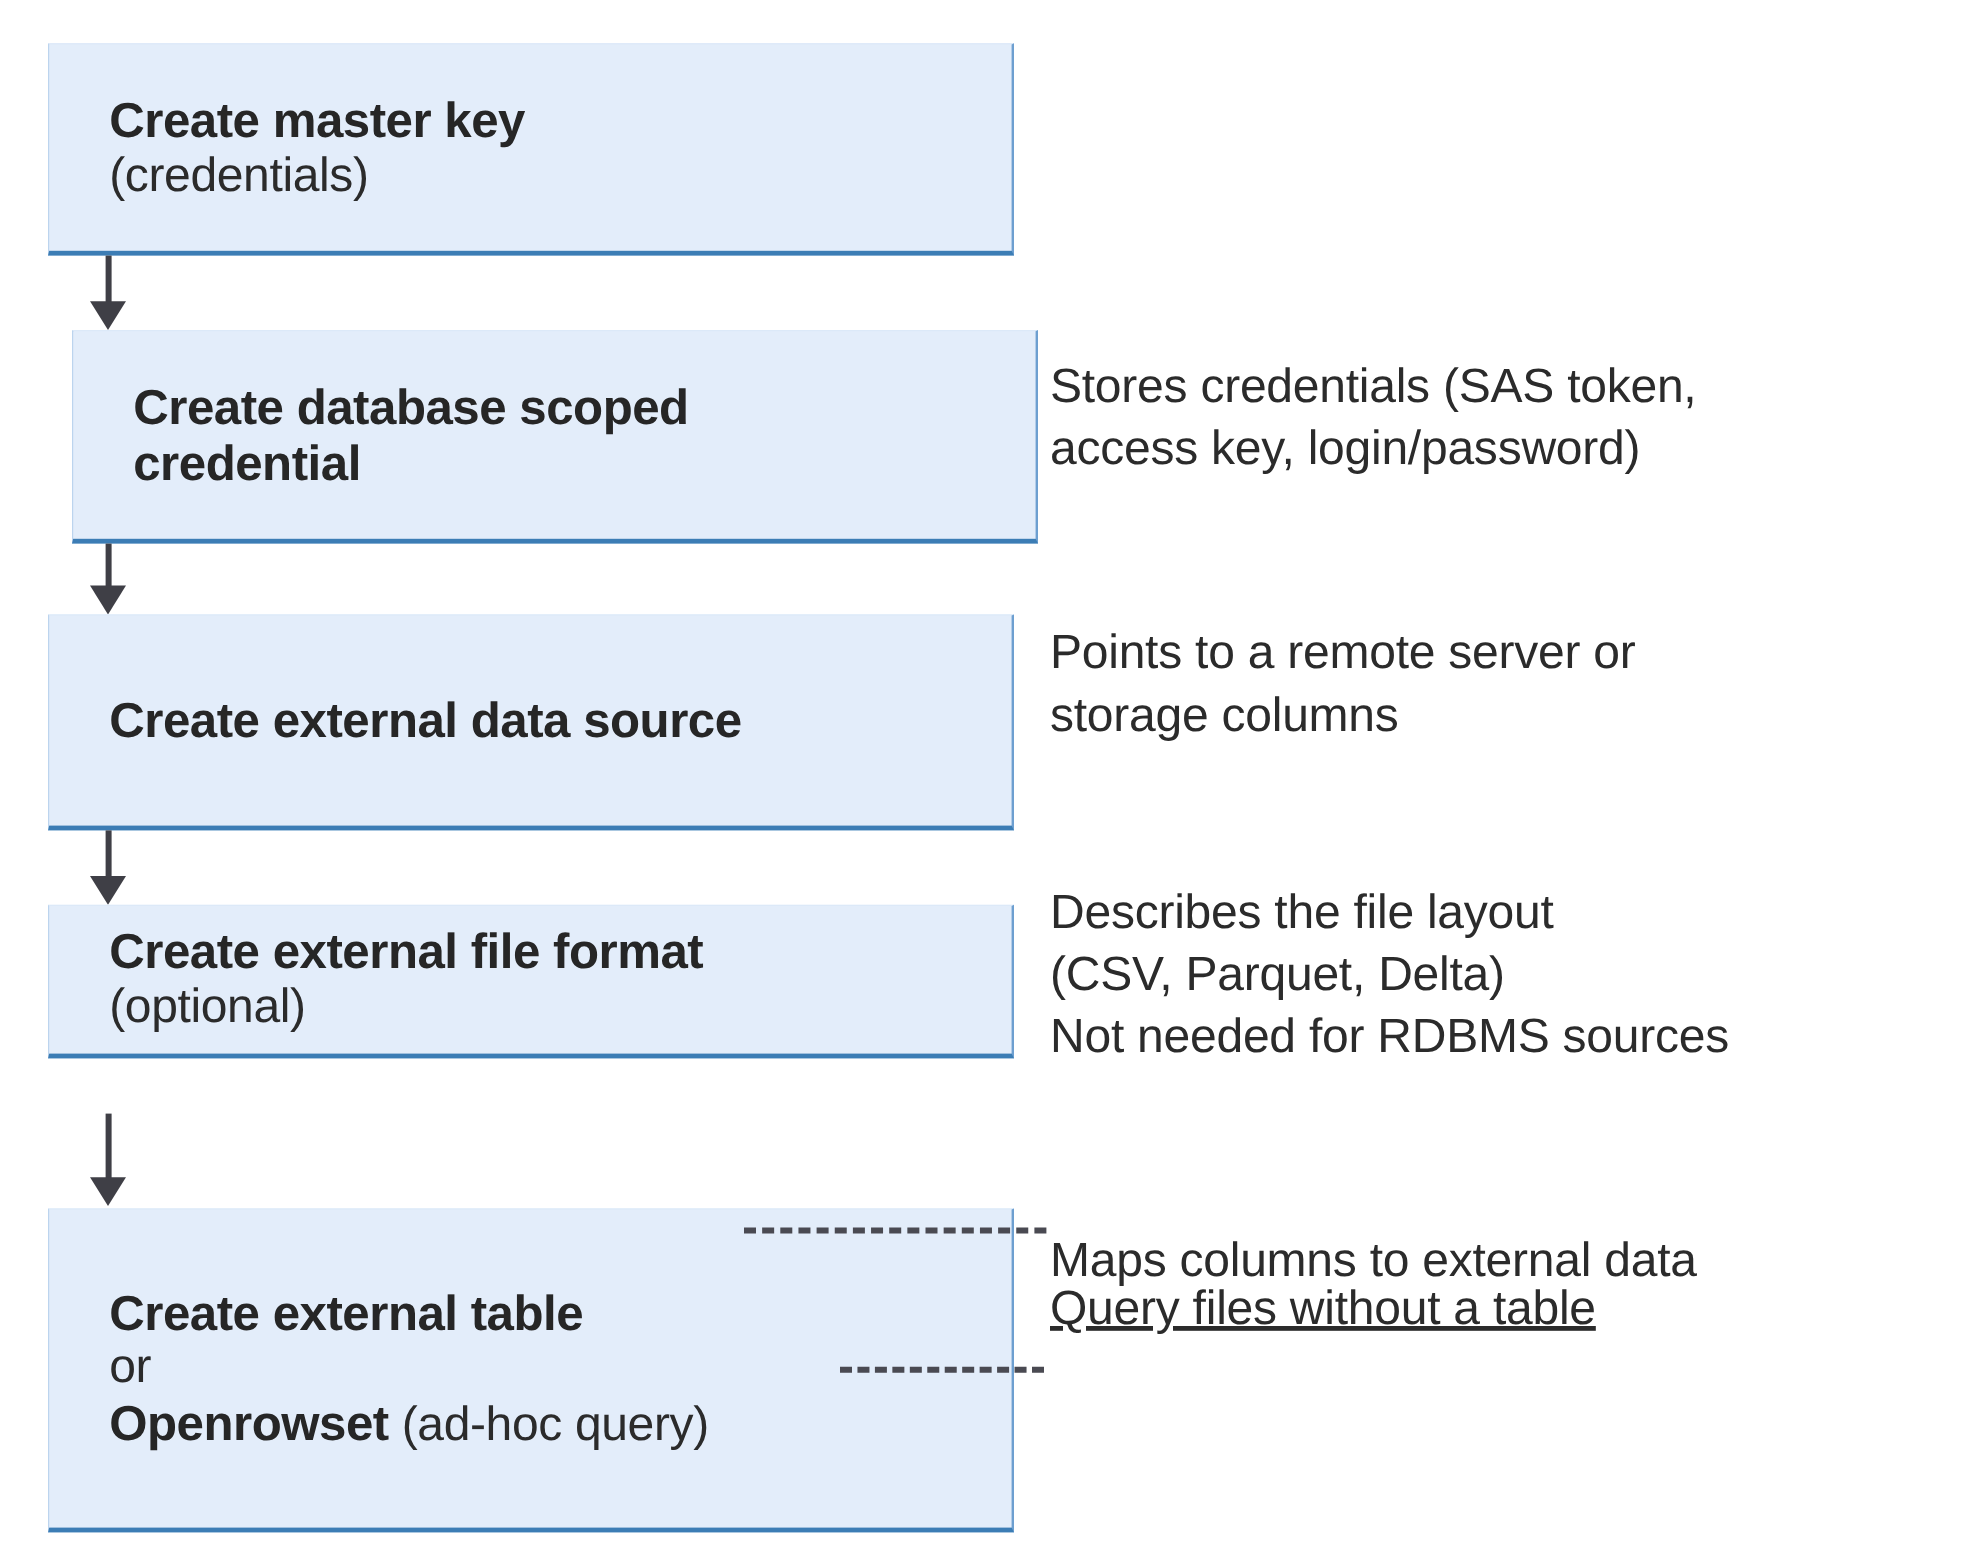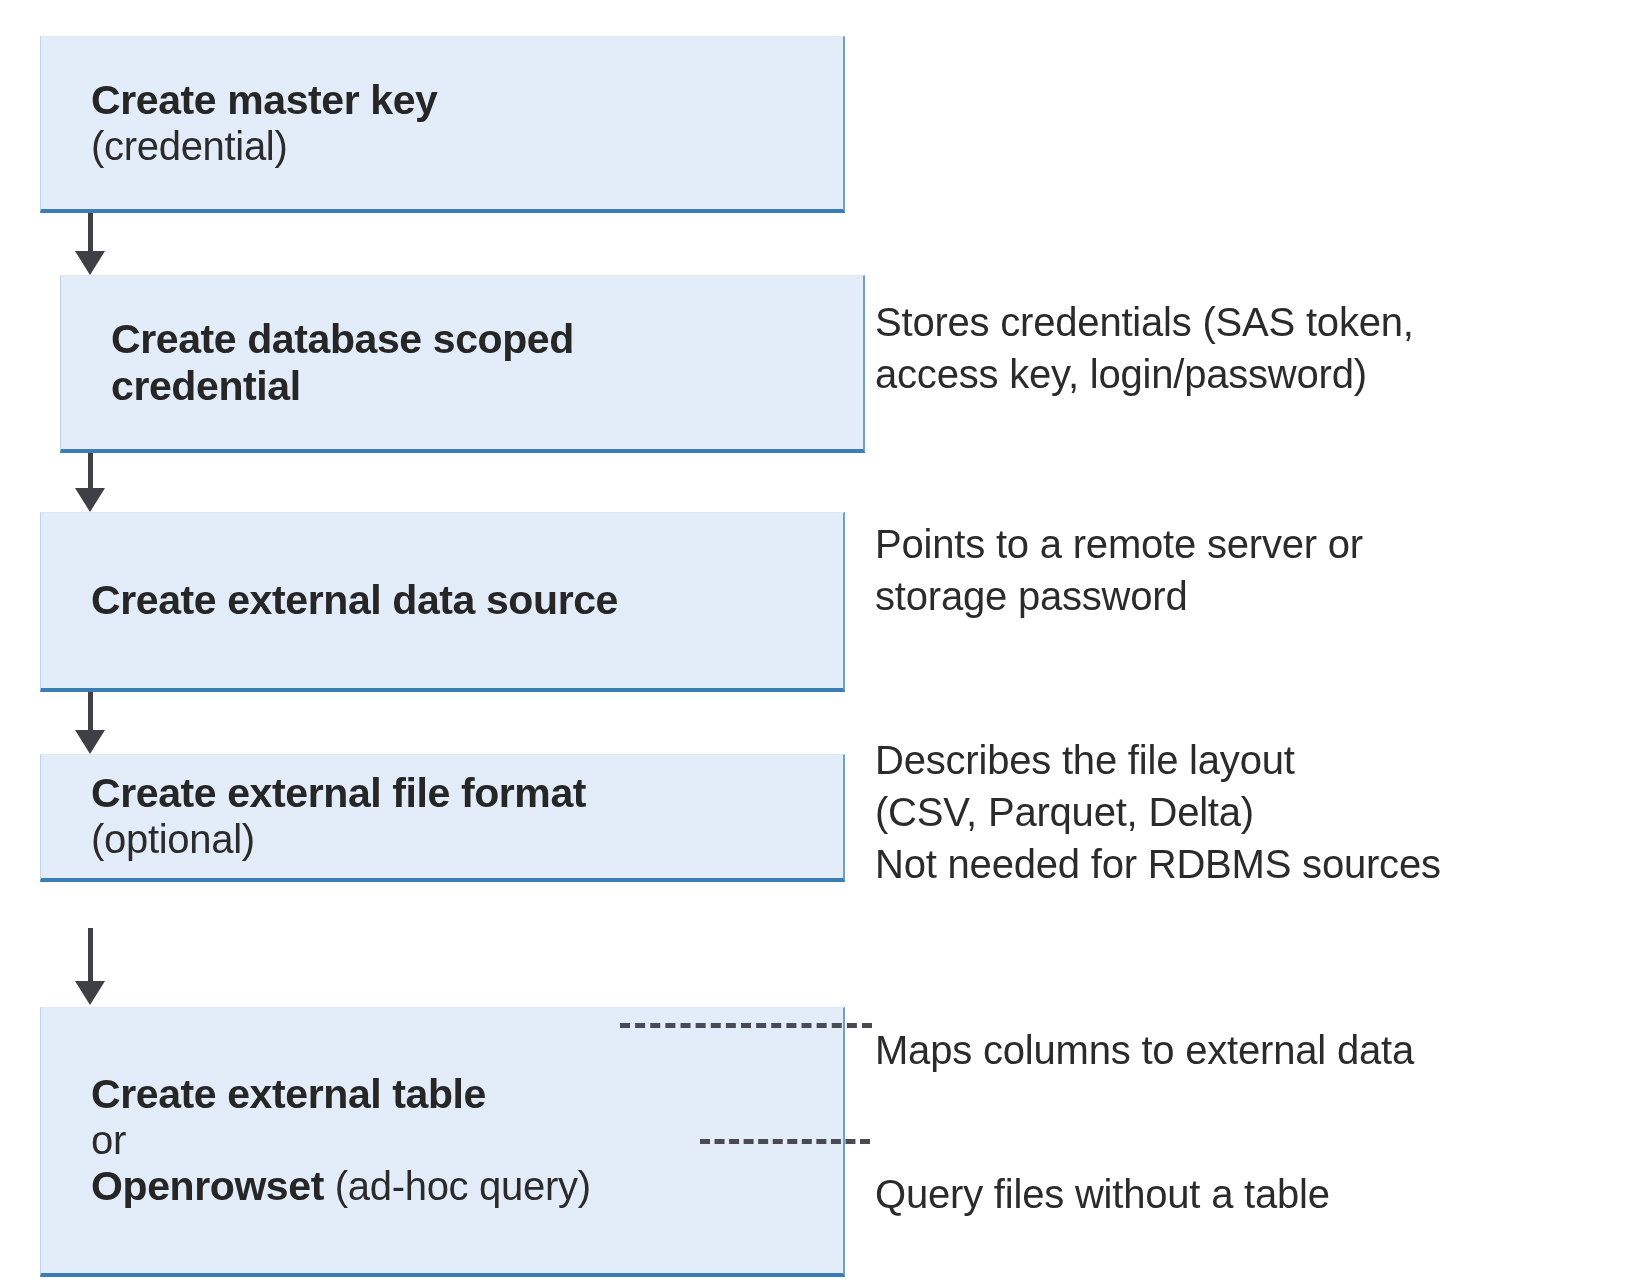--- a/index.html
+++ b/index.html
@@ -116,30 +116,30 @@
     line-height: 1.30;
     letter-spacing: -0.2px;
     color: #2b2b2b;
     white-space: pre-line;
   }
   #note-master-key     { top: 62px;  }
   #note-scoped-cred    { top: 296px; }
   #note-data-source    { top: 518px; }
   #note-file-format    { top: 734px; }
   #note-external-table { top: 1024px; }
-  #note-openrowset     { top: 1168px; }
+  #note-openrowset     { top: 1064px; text-decoration: underline; }
 </style>
 </head>
 <body>
 
 <div id="diagram">
 
   <div class="step-box" id="box-master-key">
     <div class="step-title">Create master key</div>
-    <div class="step-sub">(credential)</div>
+    <div class="step-sub">(credentials)</div>
   </div>
 
   <div class="arrow" id="arrow-1">
     <div class="shaft"></div>
     <div class="head"></div>
   </div>
 
   <div class="step-box" id="box-scoped-cred">
     <div class="step-title">Create database scoped
 credential</div>
@@ -149,21 +149,21 @@
 
   <div class="arrow" id="arrow-2">
     <div class="shaft"></div>
     <div class="head"></div>
   </div>
 
   <div class="step-box" id="box-data-source">
     <div class="step-title">Create external data source</div>
   </div>
   <div class="note" id="note-data-source">Points to a remote server or
-storage password</div>
+storage columns</div>
 
   <div class="arrow" id="arrow-3">
     <div class="shaft"></div>
     <div class="head"></div>
   </div>
 
   <div class="step-box" id="box-file-format">
     <div class="step-title">Create external file format</div>
     <div class="step-sub">(optional)</div>
   </div>

